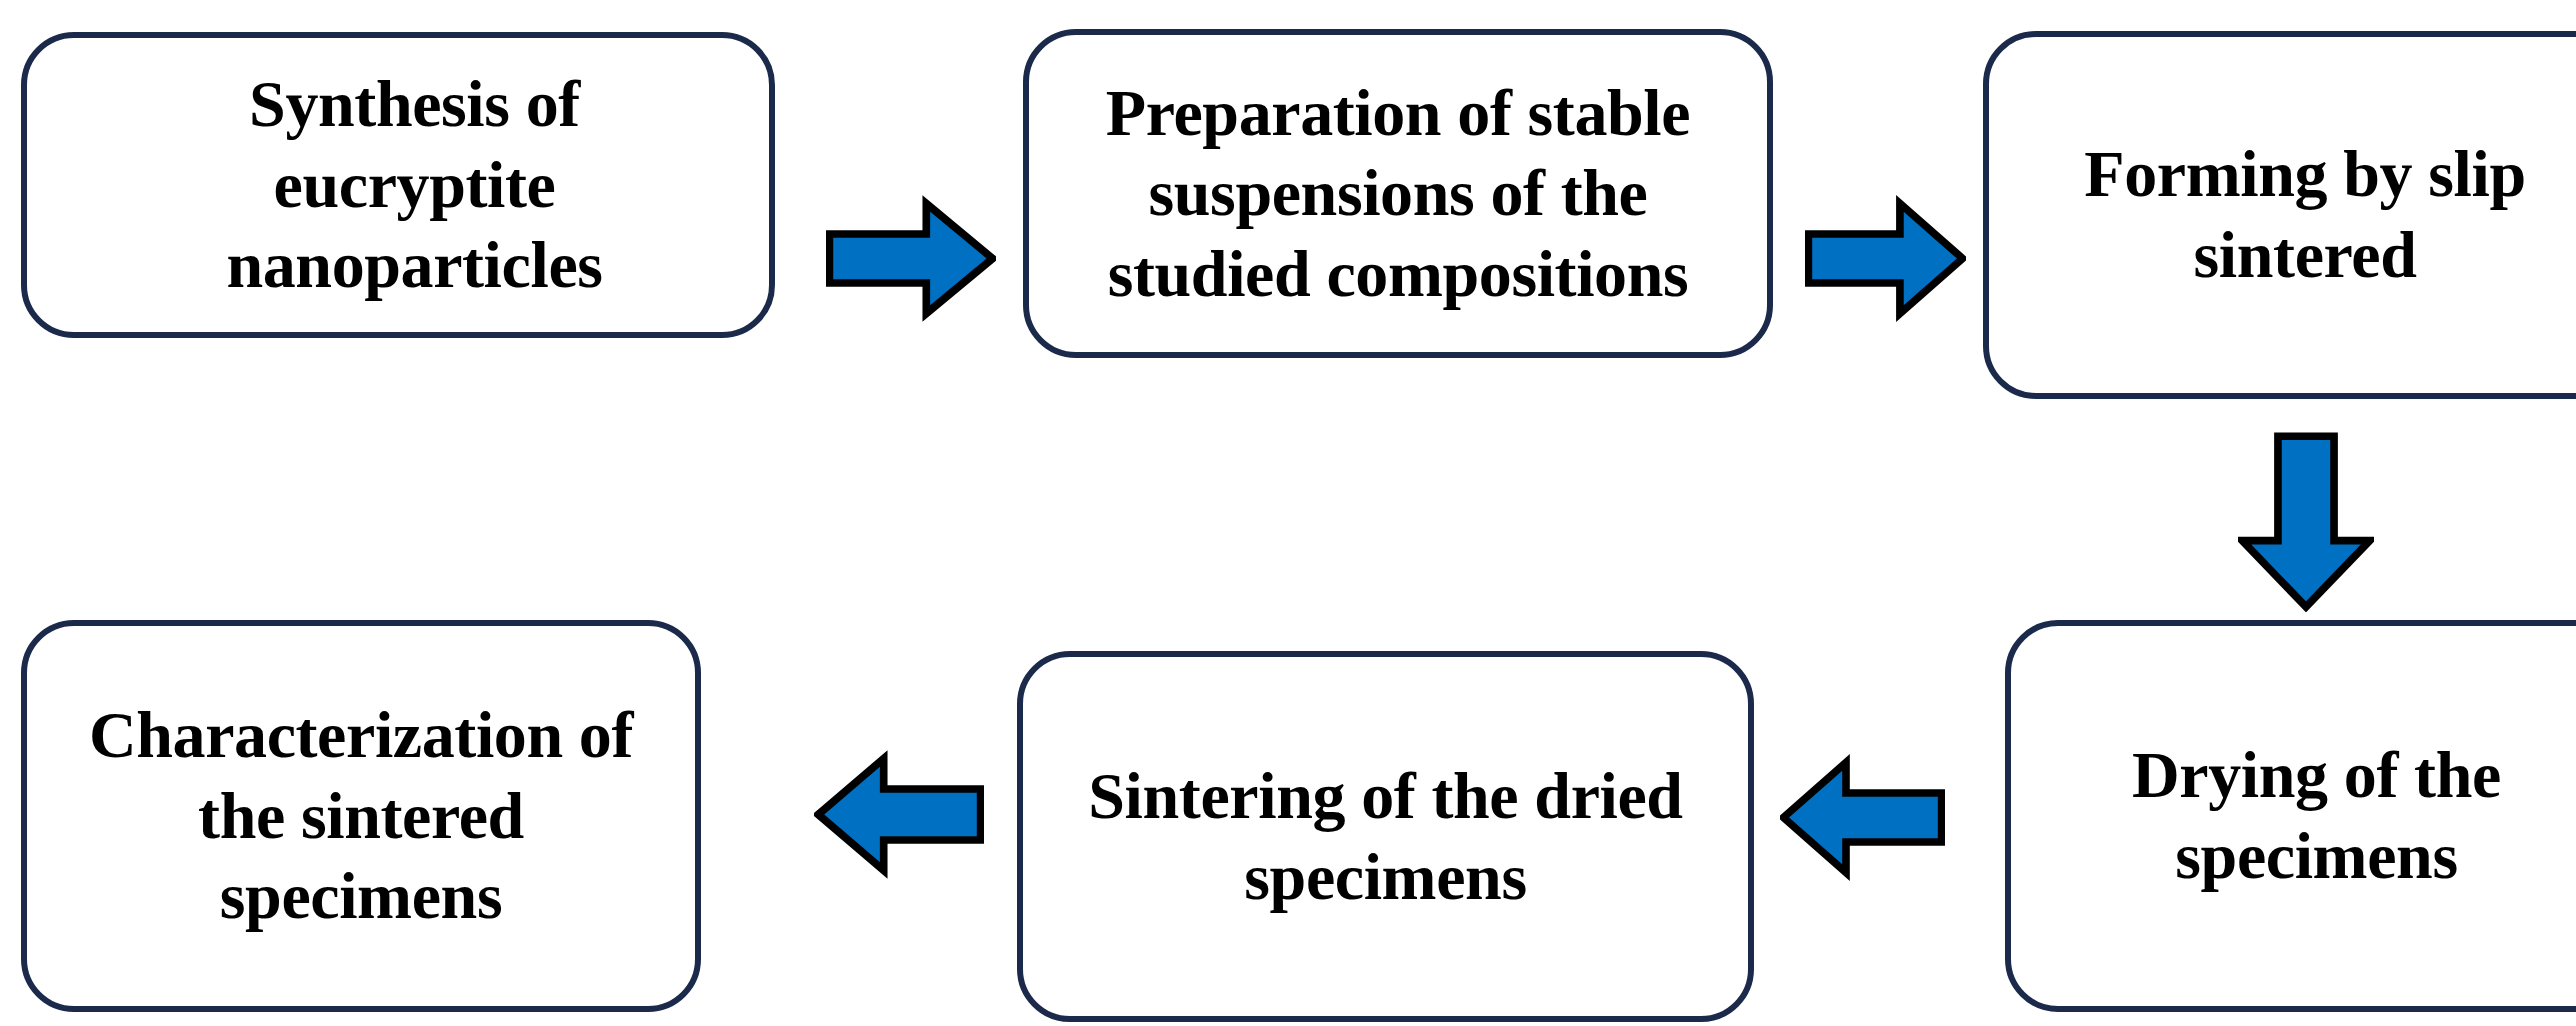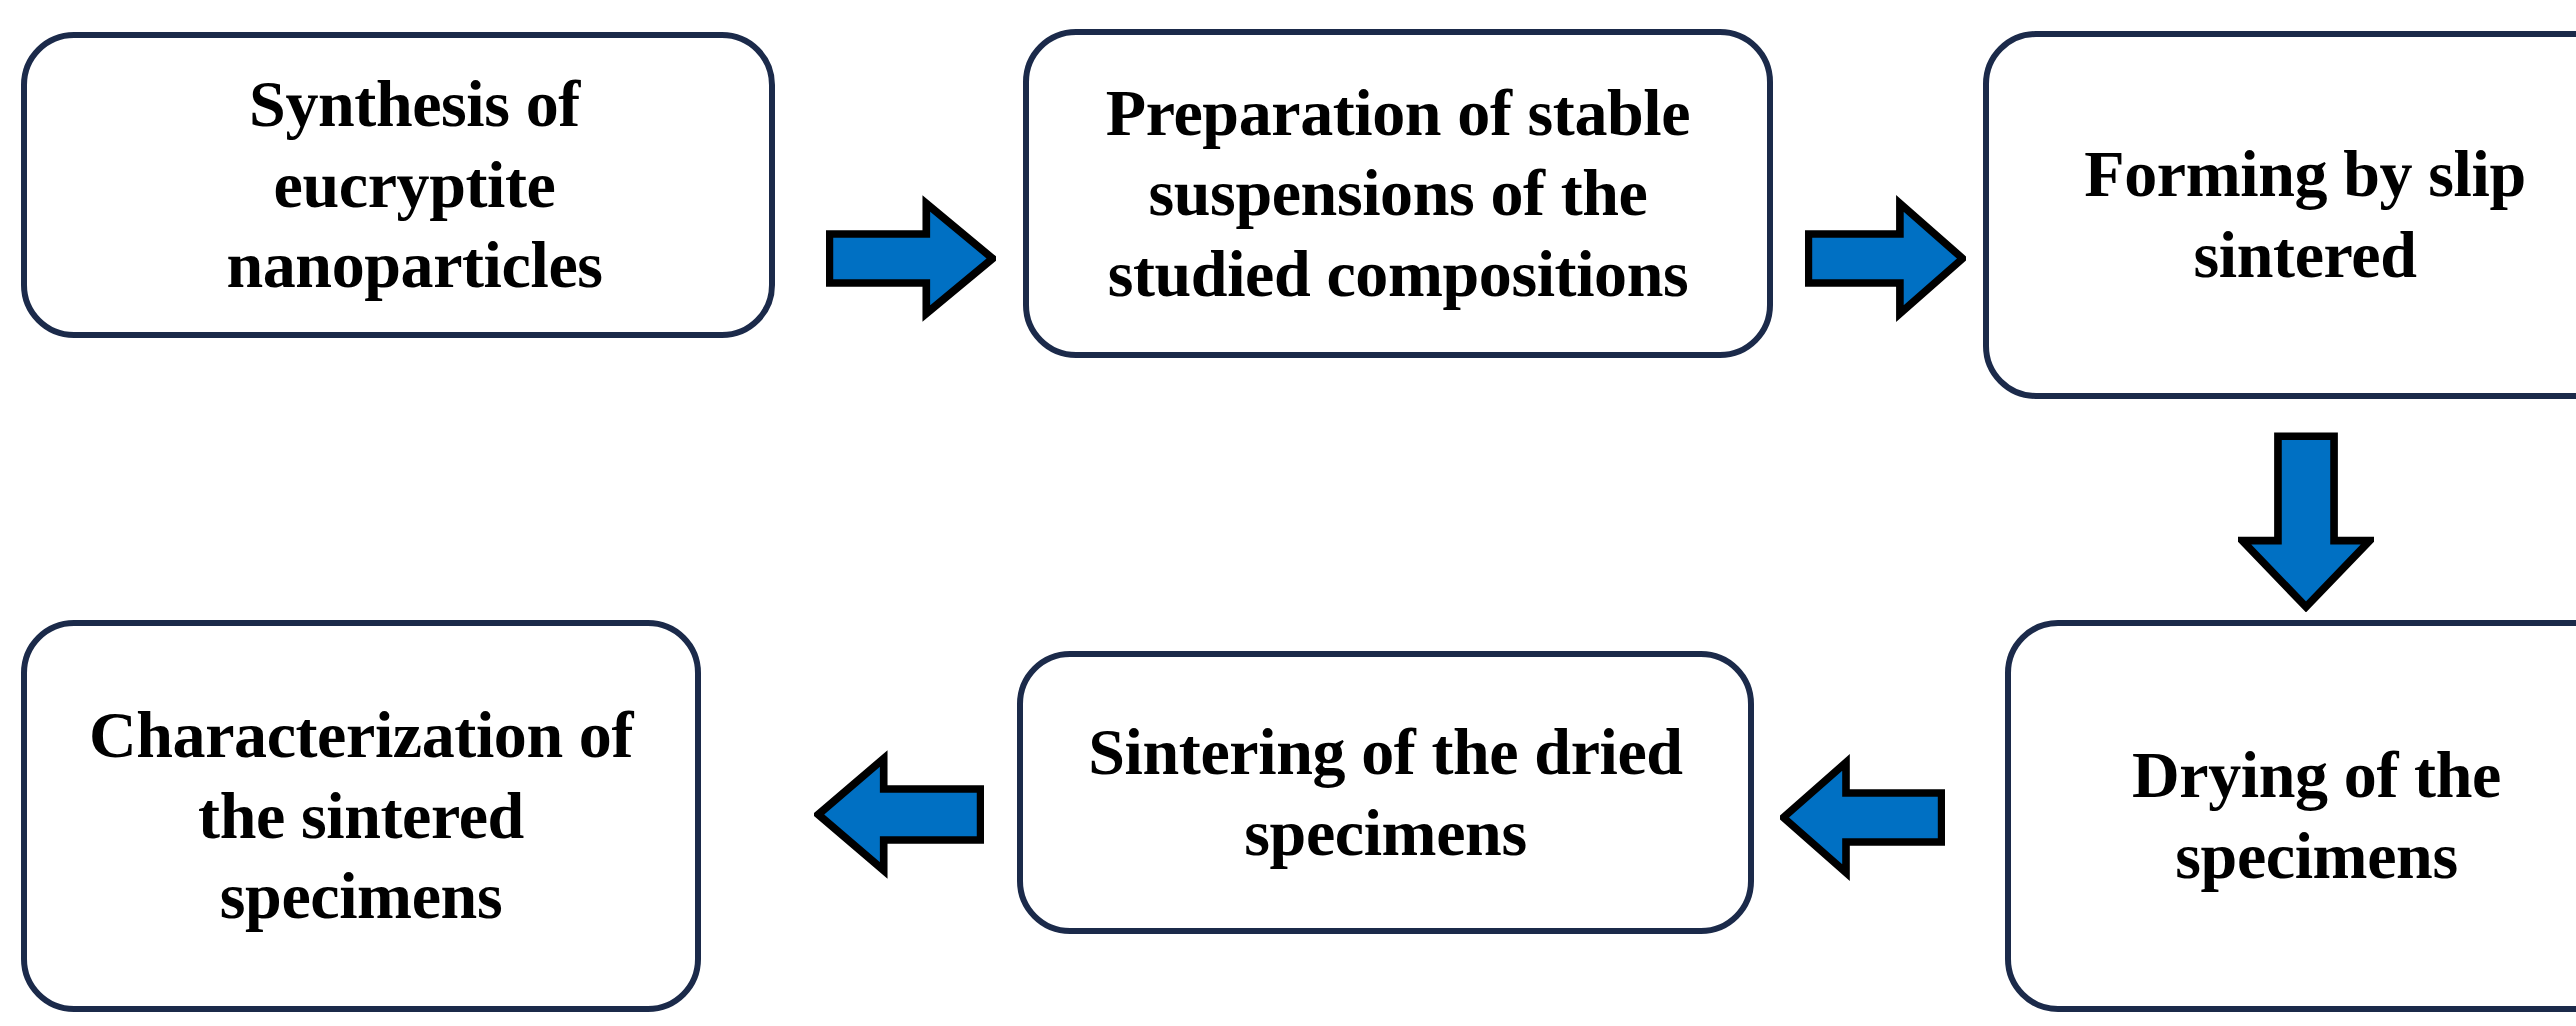--- a/index.html
+++ b/index.html
@@ -45,21 +45,21 @@
     height: 100%;
   }
 
   
   #node-synthesis        { left: 21px;   top: 32px;  width: 754px;  height: 306px; padding-left: 33px; }
   #node-suspension       { left: 1004px; top: 29px;  width: 750px;  height: 329px; margin-left: 19px; }
   #node-forming          { left: 1983px; top: 30.5px;  width: 644px;  height: 368px; }
 
   
   #node-characterization { left: 21px;   top: 620px; width: 680px;  height: 392px; }
-  #node-sintering        { left: 1017px; top: 651px; width: 737px;  height: 283px; }
+  #node-sintering        { left: 1017px; top: 651px; width: 737px;  height: 371px; }
   #node-drying           { left: 2005px; top: 620px; width: 623px;  height: 392px; }
 
   
   #arrow-synthesis-to-suspension   { left: 826px;  top: 195px; width: 170px; height: 127px; }
   #arrow-suspension-to-forming     { left: 1805px; top: 195px; width: 161px; height: 127px; }
   #arrow-forming-to-drying         { left: 2238px; top: 432px; width: 136px; height: 180px; }
   #arrow-drying-to-sintering       { left: 1780px; top: 754px; width: 165px; height: 127px; }
   #arrow-sintering-to-characterization { left: 814px; top: 750px; width: 170px; height: 129px; }
 </style>
 </head>

